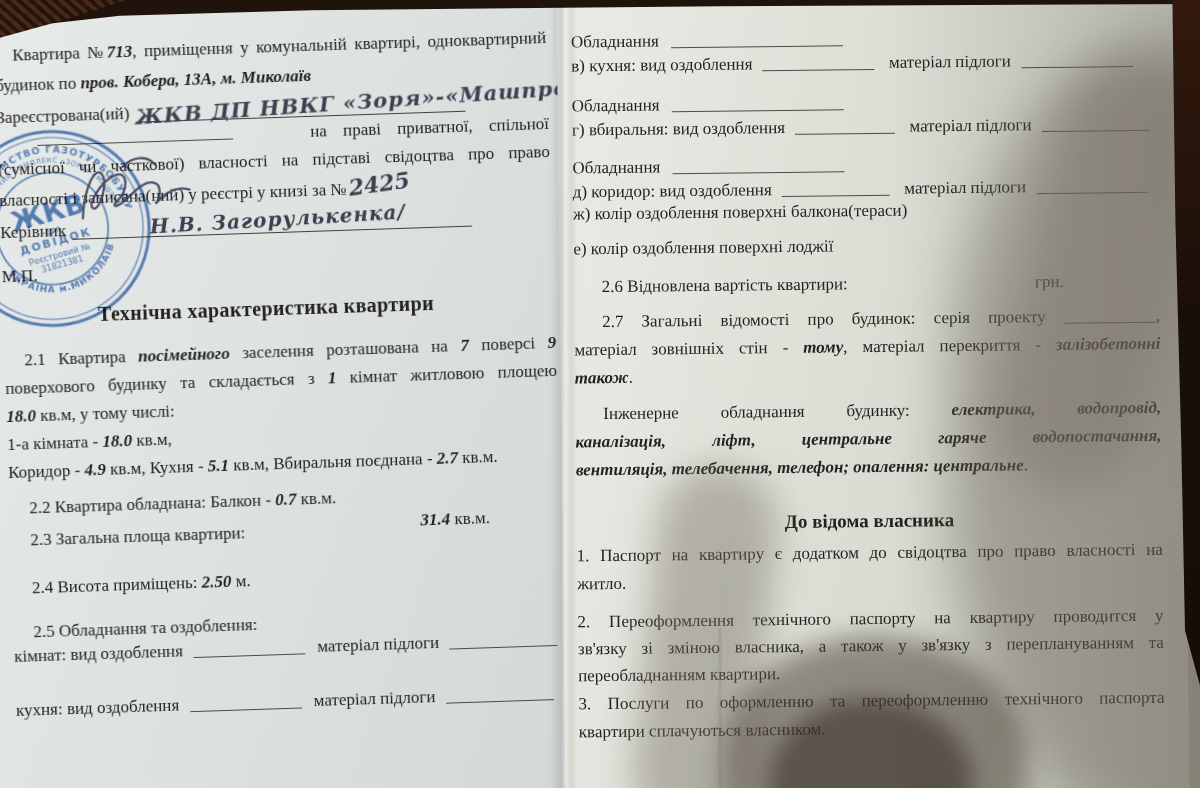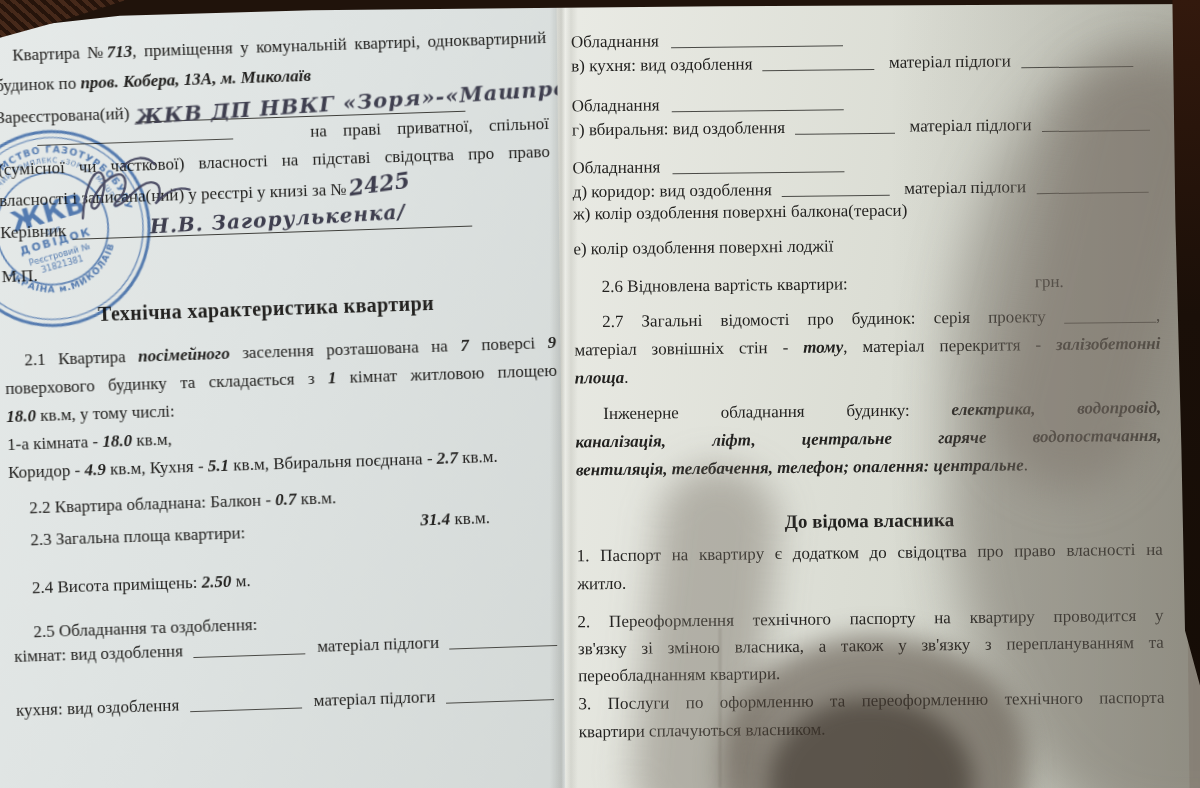--- a/index.html
+++ b/index.html
@@ -200,21 +200,21 @@
       <p style="margin-top:0">ж) колір оздоблення поверхні балкона(тераси)</p>
       <p style="margin-top:13px">е) колір оздоблення поверхні лоджії</p>
 
       <p class="flexrow" style="margin-top:16px;padding-left:28px;padding-right:96px">
         <span>2.6 Відновлена вартість квартири:</span>
         <span>грн.</span>
       </p>
 
       <p class="just" style="margin-top:13px;text-indent:28px"><span>2.7 Загальні відомості про будинок: серія проекту </span><span class="blank" style="width: 92px;"></span><span>,</span></p>
       <p class="just" style="margin-top:6px"><span>матеріал зовнішніх стін - </span><span class="bi">тому</span><span>, матеріал перекриття - </span><span class="bi">залізобетонні</span></p>
-      <p style="margin-top:6px"><span class="bi">площа</span><span>.</span></p>
+      <p style="margin-top:6px"><span class="bi">також</span><span>.</span></p>
 
       <p class="just" style="margin-top:14px;text-indent:28px"><span>Інженерне обладнання будинку: </span><span class="bi">електрика, водопровід,</span></p>
       <p class="just" style="margin-top:6px"><span class="bi">каналізація, ліфт, центральне гаряче водопостачання,</span></p>
       <p style="margin-top:6px"><span class="bi">вентиляція, телебачення, телефон; опалення: центральне</span><span>.</span></p>
 
       <h3 class="owner-title" style="margin:32px 0 0 0">До відома власника</h3>
 
       <p class="just" style="margin-top:10px">1. Паспорт на квартиру є додатком до свідоцтва про право власності на</p>
       <p style="margin-top:6px">житло.</p>
 

